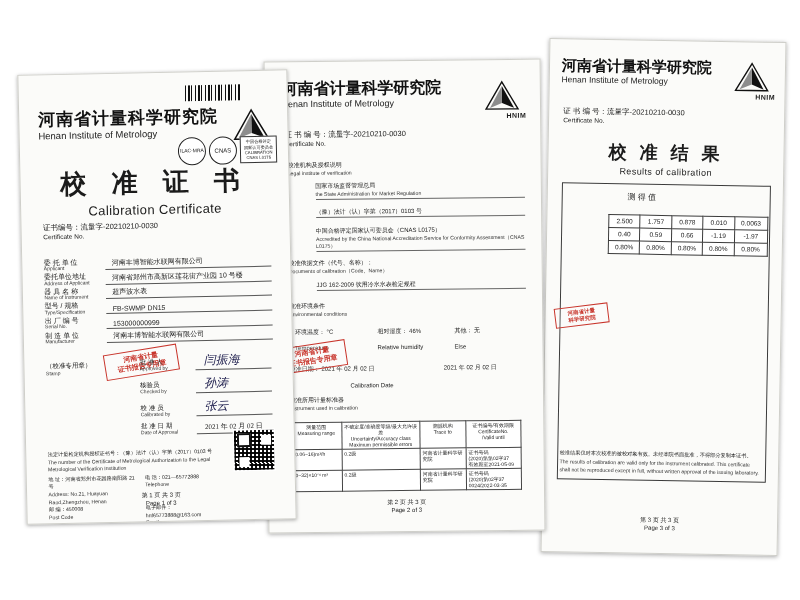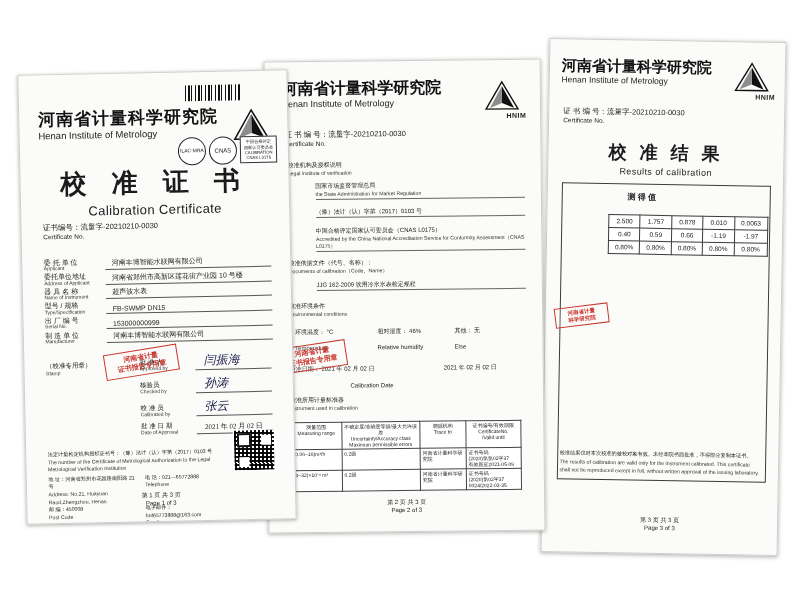--- a/index.html
+++ b/index.html
@@ -292,21 +292,21 @@
         <div class="l2">Certificate No.</div>
       </div>
 
       <div class="big-title" style="top:19.5%;">
         <div class="cn" style="font-size:18px; letter-spacing:4px;">校 准 结 果</div>
         <div class="en" style="font-size:9px;">Results of calibration</div>
       </div>
 
       <div style="position:absolute; left:6%; right:5%; top:28%; bottom:14%; border:.8px solid #3b3b3b;"></div>
 
-      <div style="position:absolute; left:34%; top:29.5%; font-size:8px;font-weight:bold;">测 得 值</div>
+      <div style="position:absolute; left:34%; top:29.5%; font-size:8px;">测 得 值</div>
 
       <table class="res" style="left:26%; top:34%; width:68%;">
         <tbody>
           <tr>
             <td>2.500</td>
             <td>1.757</td>
             <td>0.878</td>
             <td>0.010</td>
             <td>0.0063</td>
           </tr>

